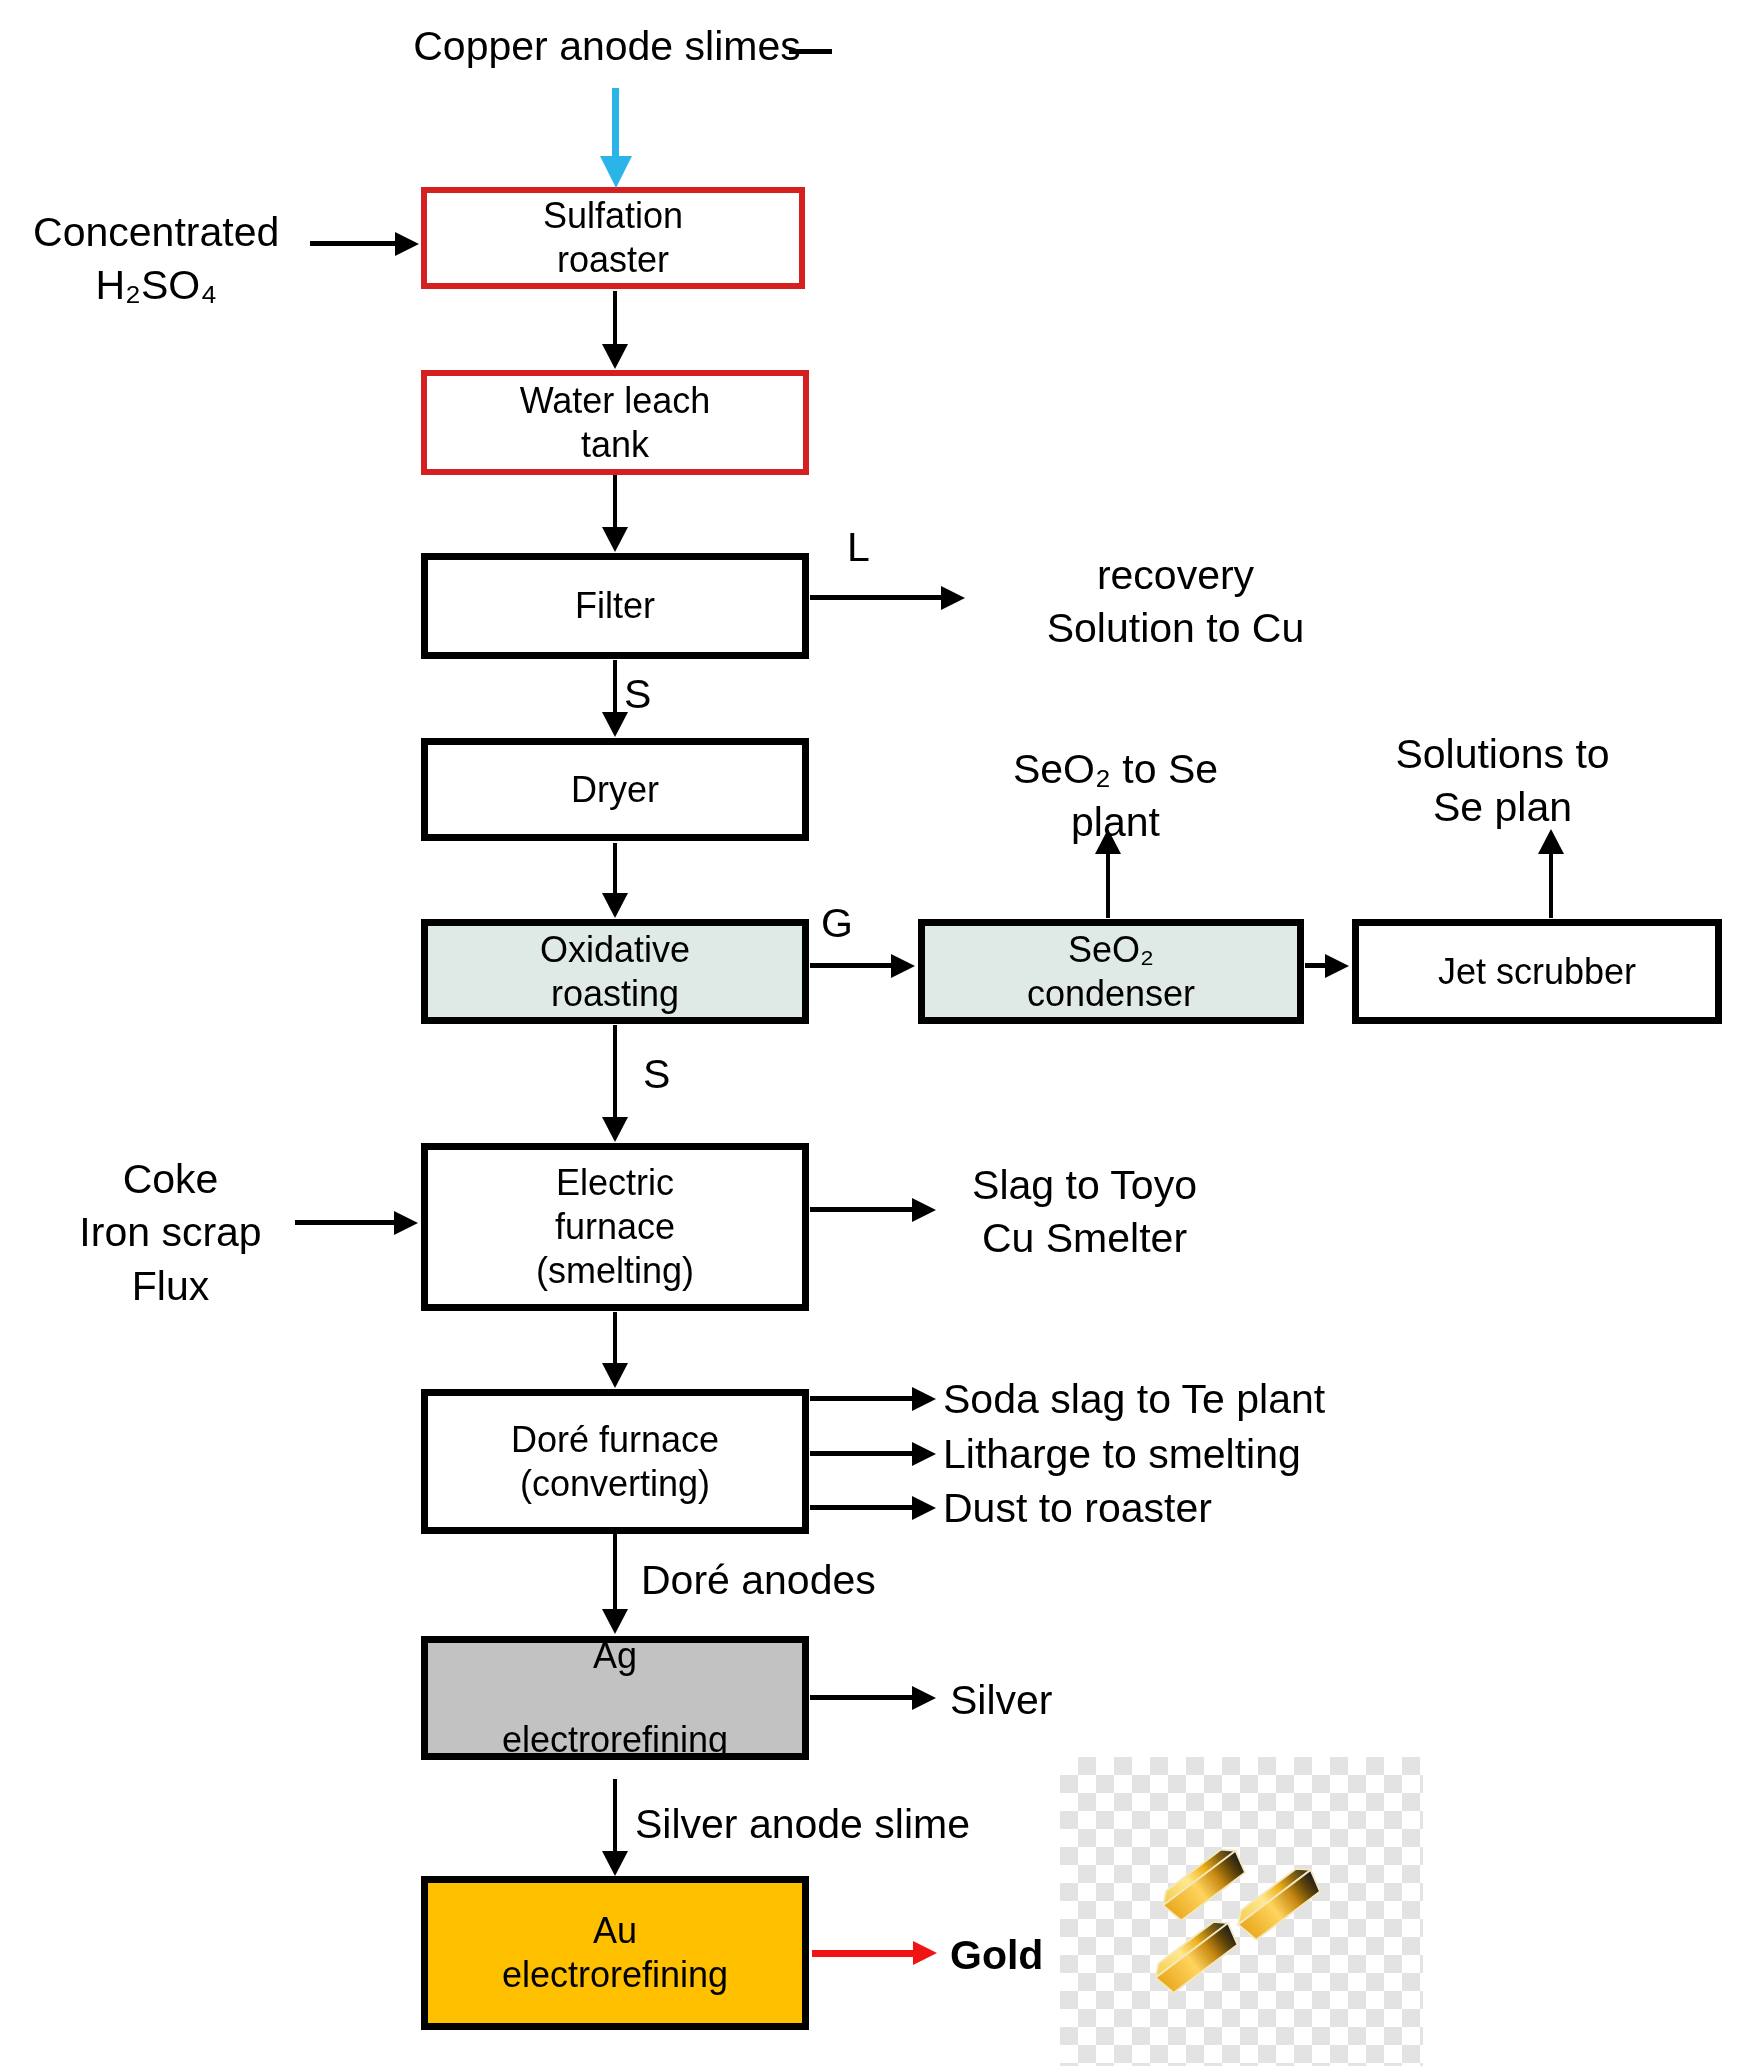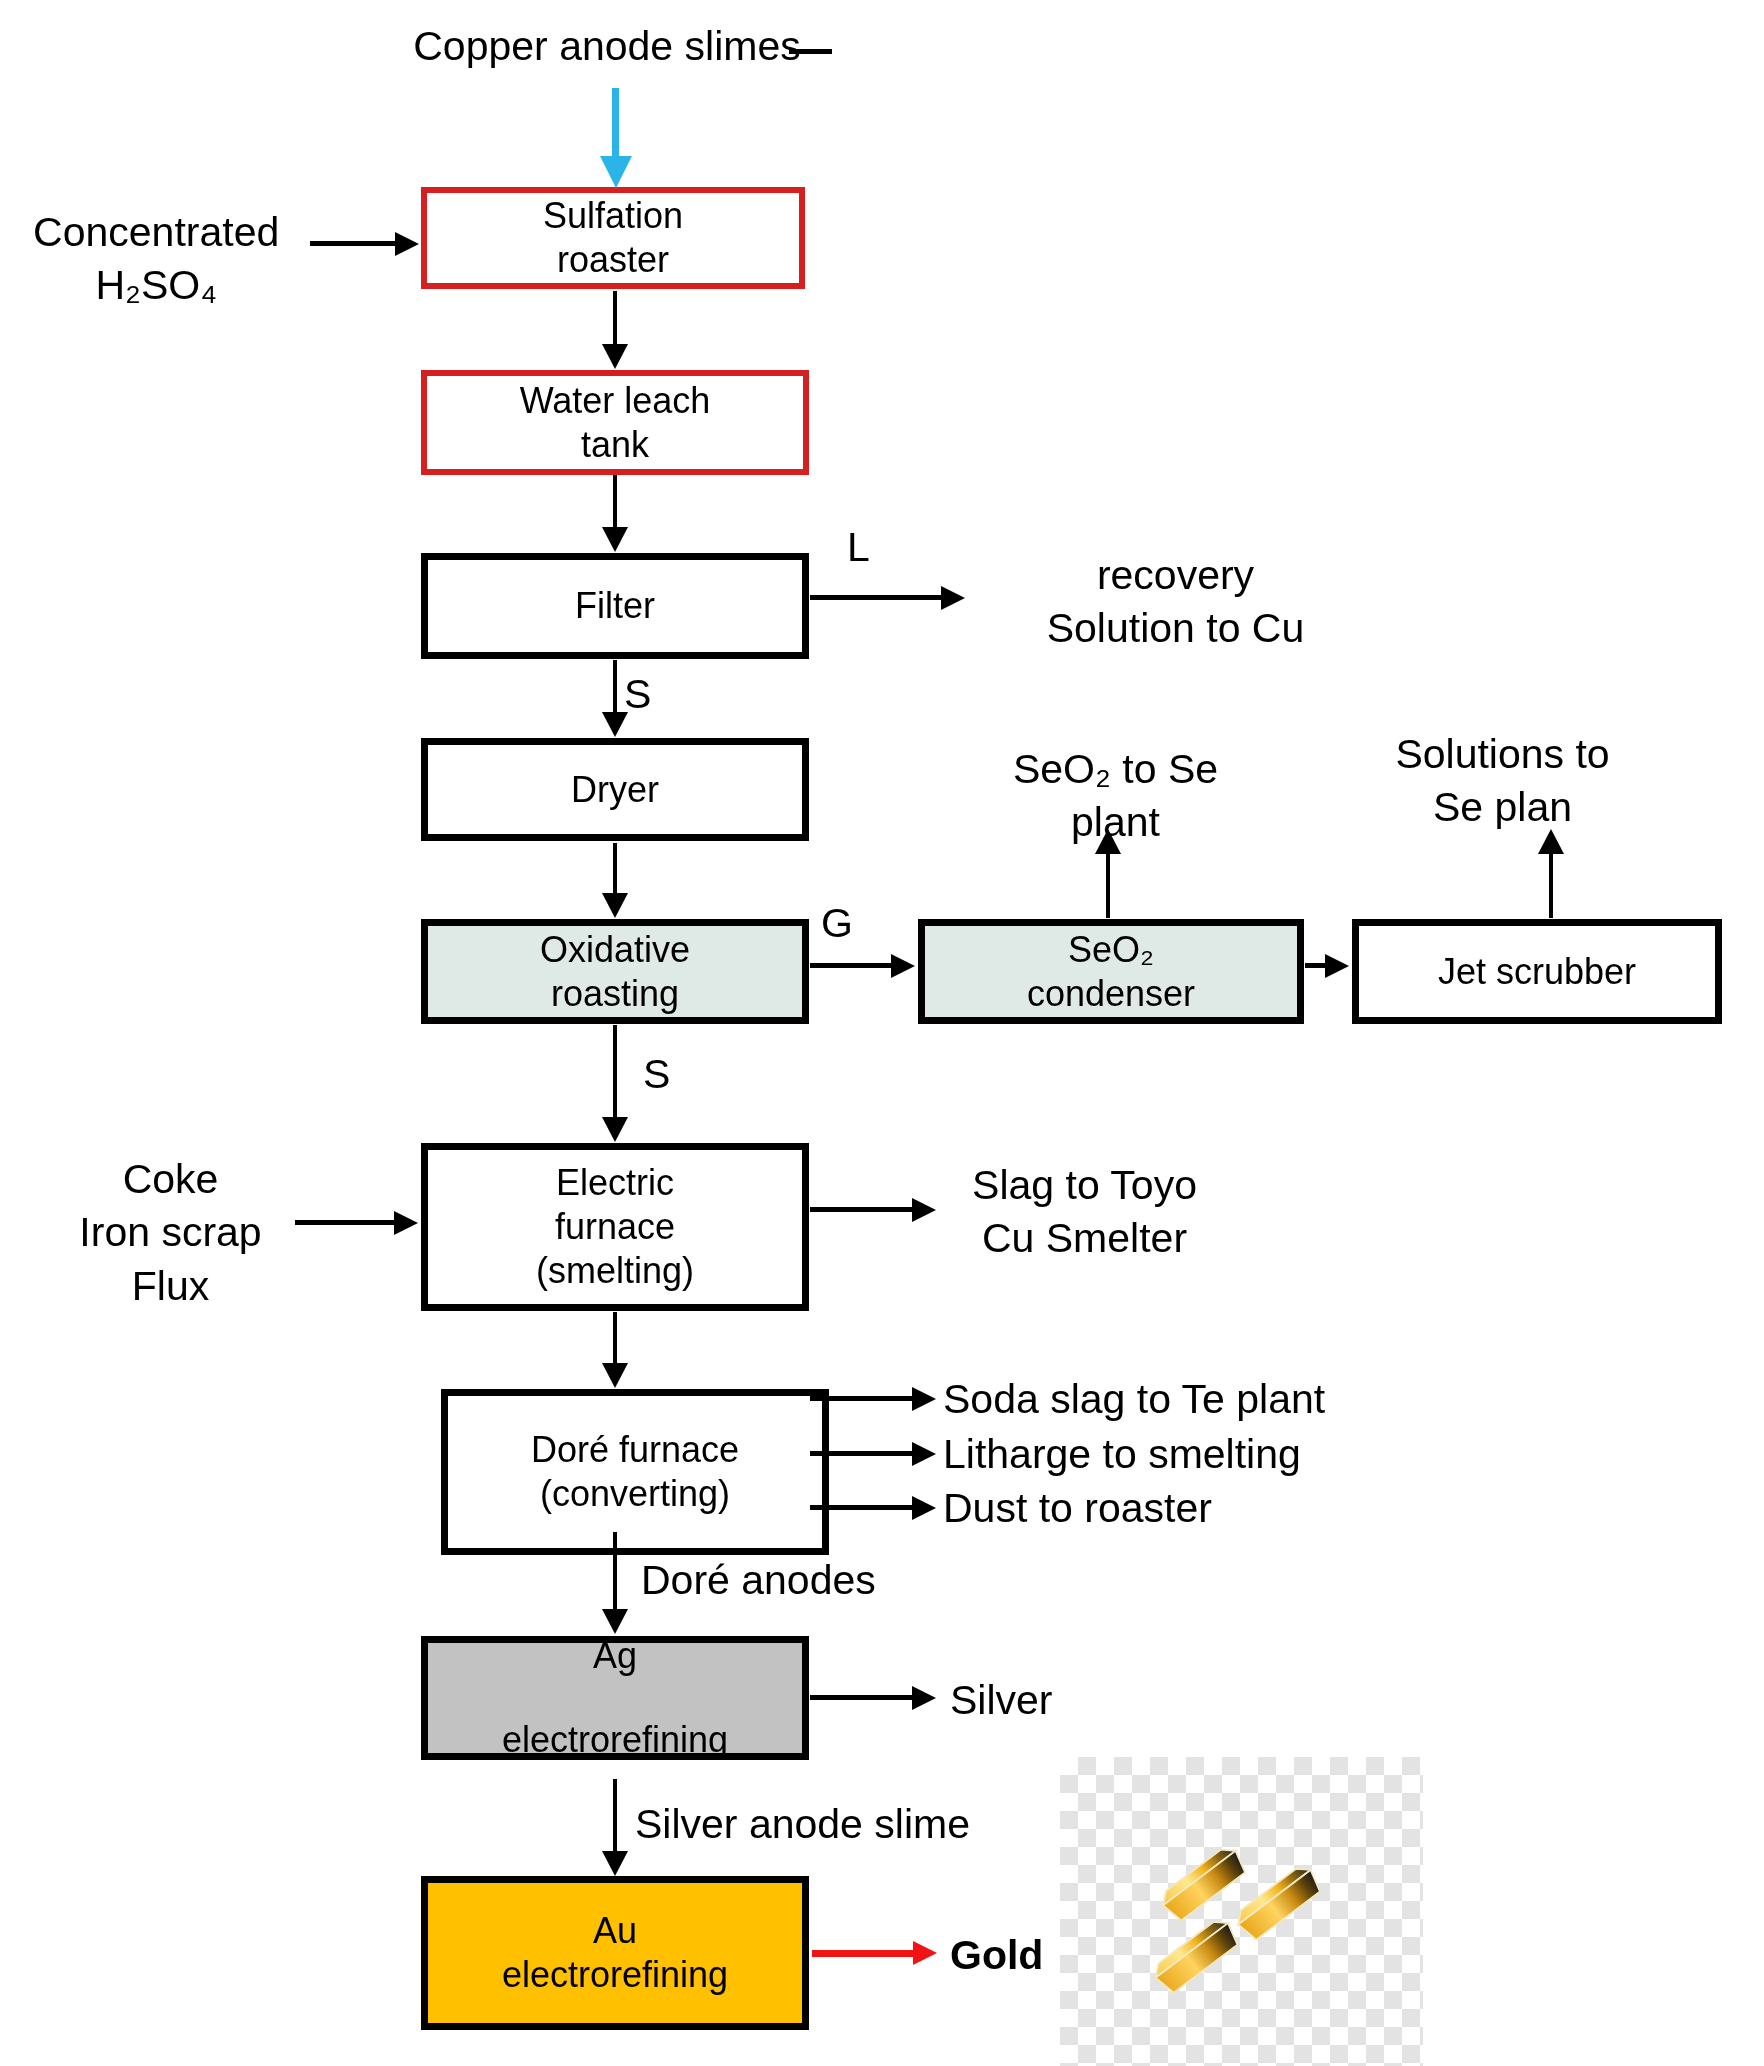--- a/index.html
+++ b/index.html
@@ -98,21 +98,21 @@
   <div class="box" style="left:1352px;top:919px;width:370px;height:105px;">
     <span>Jet scrubber</span>
   </div>
 
   <div class="box" style="left:421px;top:1143px;width:388px;height:168px;">
     <span>Electric</span>
     <span>furnace</span>
     <span>(smelting)</span>
   </div>
 
-  <div class="box" style="left:441px;top:1389px;width:388px;height:166px;">
+  <div class="box" style="left:421px;top:1389px;width:388px;height:145px;">
     <span>Doré furnace</span>
     <span>(converting)</span>
   </div>
 
   <div class="box gray" style="left:421px;top:1636px;width:388px;height:124px;gap:40px;">
     <span>Ag</span>
     <span>electrorefining</span>
   </div>
 
   <div class="box goldbg" style="left:421px;top:1876px;width:388px;height:154px;">

